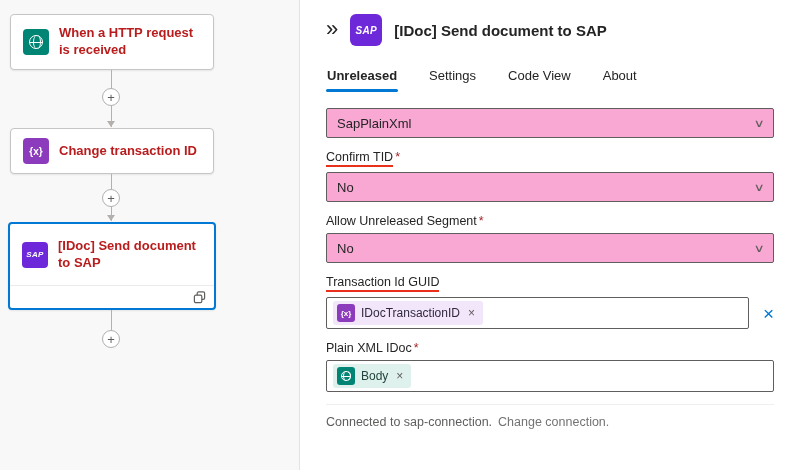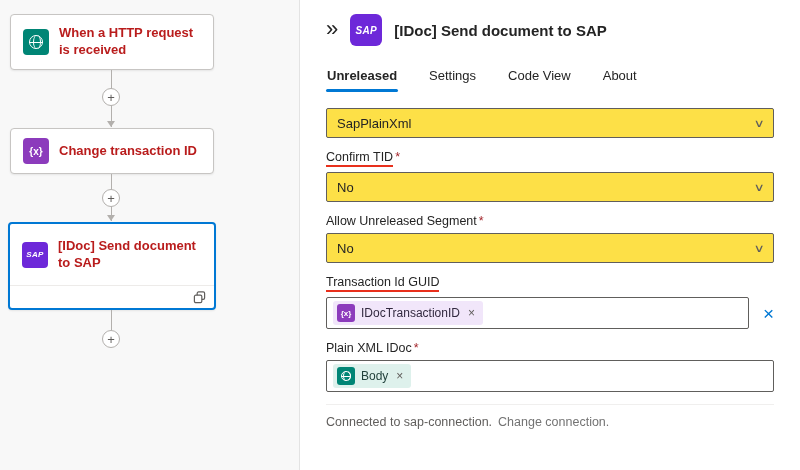--- a/index.html
+++ b/index.html
@@ -71,21 +71,21 @@
   .tab.active::after { content: ""; position: absolute; left: 0; right: 0; bottom: 0;
     height: 3px; background: #0078d4; border-radius: 2px; }
 
   .form { margin-top: 16px; }
   .group { margin-bottom: 12px; }
   .label { font-size: 12.5px; color: #242424; margin-bottom: 5px; }
   .label .star { color: #a4262c; margin-left: 2px; }
   .annotated { display: inline-block; border-bottom: 2px solid #e8301c; padding-bottom: 1px; }
 
   .select {
-    height: 30px; border: 1px solid #605e5c; border-radius: 2px; background: #fde047;
+    height: 30px; border: 1px solid #605e5c; border-radius: 2px; background: #f9a8d4;
     display: flex; align-items: center; justify-content: space-between;
     padding: 0 10px; font-size: 13px; color: #242424; cursor: pointer;
   }
   .chev { color: #605e5c; font-size: 11px; transform: scaleX(1.4); }
 
   .token-row { display: flex; align-items: center; }
   .token-input {
     flex: 1; min-height: 32px; border: 1px solid #605e5c; border-radius: 2px;
     display: flex; align-items: center; padding: 3px 6px; background: #fff; cursor: text;
   }

